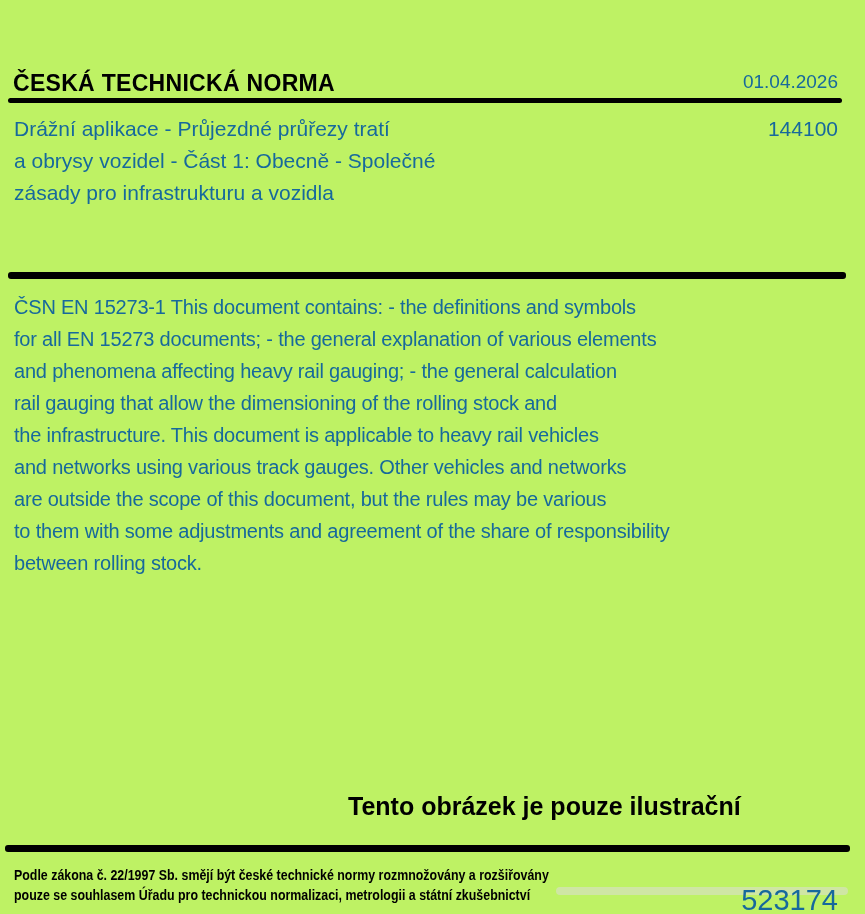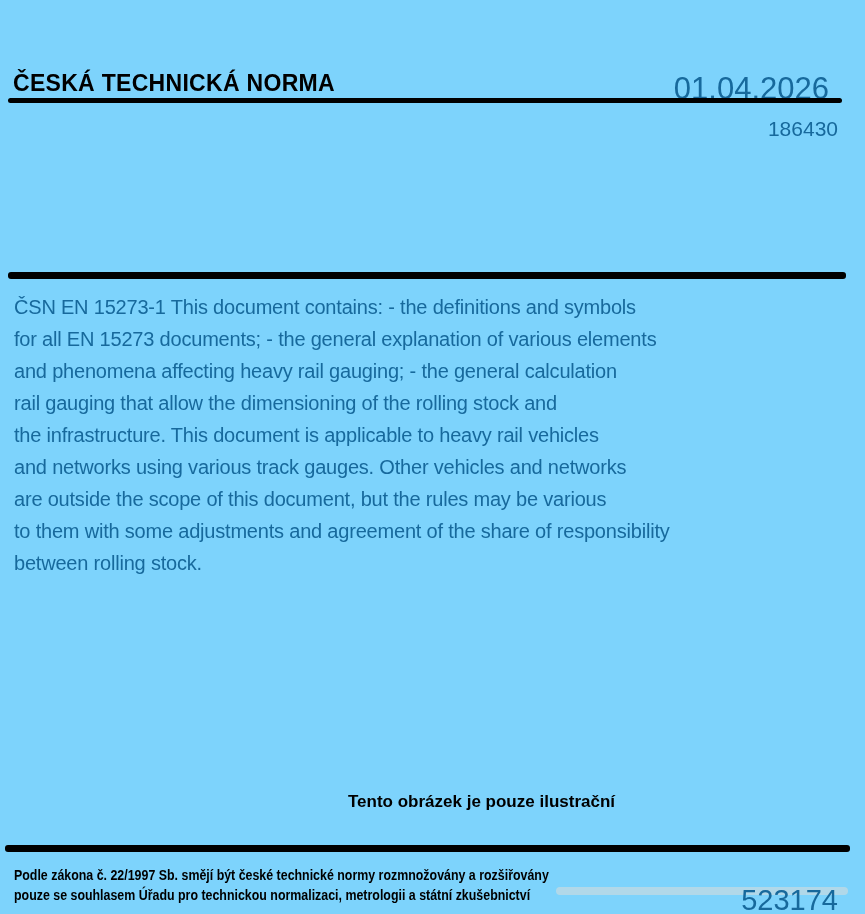--- a/index.html
+++ b/index.html
@@ -1,21 +1,21 @@
 <!DOCTYPE html>
 <html><head>
 <meta charset="utf-8">
 <style>
   * { margin: 0; padding: 0; box-sizing: border-box; }
   html, body { background: #ffffff; }
   .page {
     position: relative;
     width: 865px;
     height: 914px;
-    background: #7dd3fc;
+    background: #bef264;
     font-family: "Liberation Sans", "DejaVu Sans", sans-serif;
     overflow: hidden;
   }
   .rule {
     position: absolute;
     background: #000000;
     border-radius: 3px;
   }
   .rule-top    { left: 8px;  top: 98px;  width: 834px; height: 5px; }
   .rule-mid    { left: 8px;  top: 272px; width: 838px; height: 7px; }
@@ -25,22 +25,22 @@
     position: absolute;
     left: 13px; top: 70px;
     font-size: 23px;
     font-weight: bold;
     color: #000000;
     letter-spacing: 0.3px;
     white-space: nowrap;
   }
   .header-date {
     position: absolute;
-    right: 36px; top: 71px;
-    font-size: 31px;
+    right: 27px; top: 71px;
+    font-size: 19px;
     color: #17699c;
     white-space: nowrap;
   }
   .std-title {
     position: absolute;
     left: 14px; top: 113px;
     font-size: 21px;
     line-height: 32px;
     color: #17699c;
     white-space: nowrap;
@@ -59,21 +59,21 @@
     left: 14px; top: 291px;
     font-size: 20px;
     line-height: 32px;
     color: #17699c;
     letter-spacing: -0.2px;
     white-space: nowrap;
   }
   .illustration-note {
     position: absolute;
     left: 348px; top: 792px;
-    font-size: 17px;
+    font-size: 25px;
     font-weight: bold;
     color: #000000;
     white-space: nowrap;
   }
   .footer-legal {
     position: absolute;
     left: 14px; top: 865px;
     font-size: 15.5px;
     font-weight: bold;
     line-height: 19.5px;
@@ -101,23 +101,28 @@
 </style>
 </head>
 <body>
 
 <div class="page">
 
   <div class="header-title">ČESKÁ TECHNICKÁ NORMA</div>
   <div class="header-date">01.04.2026</div>
   <div class="rule rule-top"></div>
 
+  <div class="std-title">
+    <div>Drážní aplikace - Průjezdné průřezy tratí</div>
+    <div>a obrysy vozidel - Část 1: Obecně - Společné</div>
+    <div>zásady pro infrastrukturu a vozidla</div>
+  </div>
 
   <div class="std-ref">
-    <div>186430</div>
+    <div>144100</div>
   </div>
 
   <div class="rule rule-mid"></div>
 
   <div class="abstract">
     <div>ČSN EN 15273-1 This document contains: - the definitions and symbols</div>
     <div>for all EN 15273 documents; - the general explanation of various elements</div>
     <div>and phenomena affecting heavy rail gauging; - the general calculation</div>
     <div>rail gauging that allow the dimensioning of the rolling stock and</div>
     <div>the infrastructure. This document is applicable to heavy rail vehicles</div>

